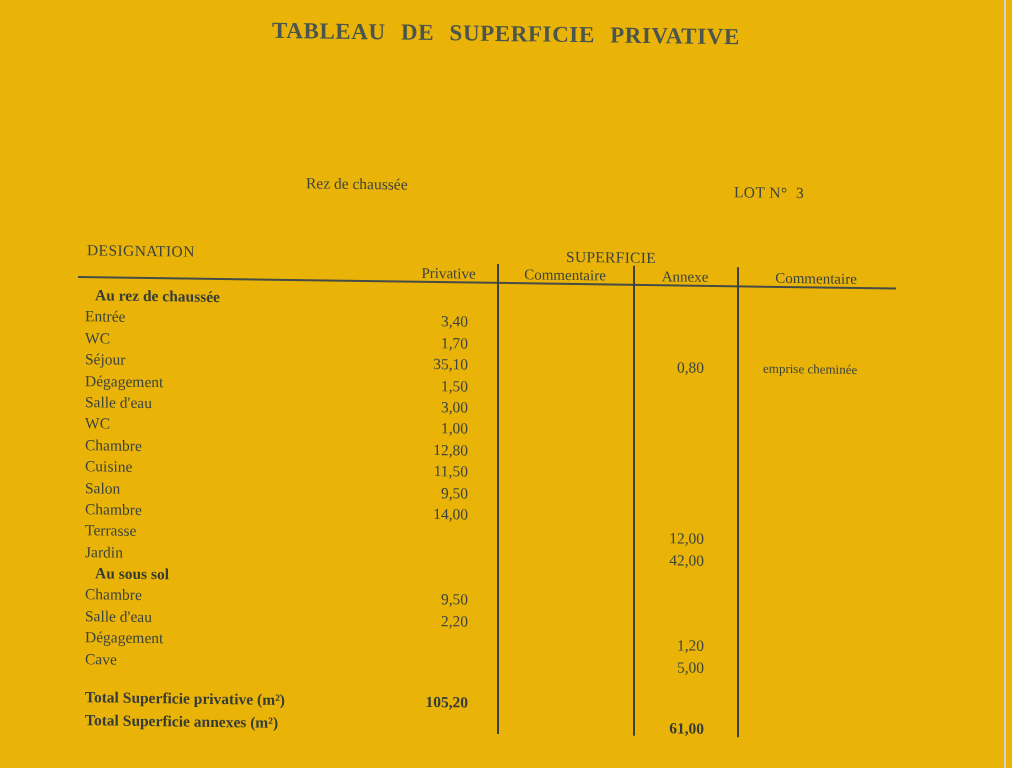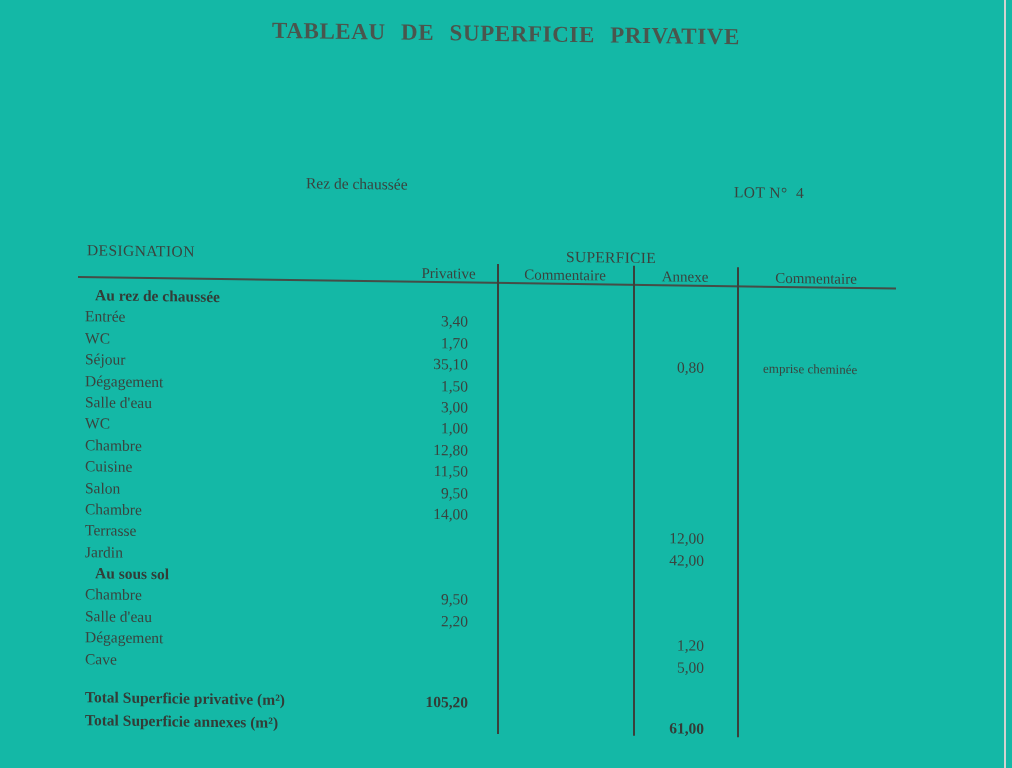--- a/index.html
+++ b/index.html
@@ -4,21 +4,21 @@
 <style>
   html,body{margin:0;padding:0;}
   body{
     width:1012px;height:768px;
     background:#ffffff;
     font-family:"Liberation Serif","DejaVu Serif",serif;
     overflow:hidden;
   }
   .sheet{
     position:relative;width:1012px;height:768px;
-    background:#14b8a6;overflow:hidden;
+    background:#eab308;overflow:hidden;
   }
   
   .scan{
     position:absolute;left:0;top:0;width:1012px;height:768px;
     transform:skewY(0.8deg);transform-origin:0 0;
     color:#3a433e;
   }
   .abs{position:absolute;}
   .doc-title{
     left:0;top:14px;width:1012px;text-align:center;
@@ -54,21 +54,21 @@
 </head>
 <body>
 
 <div class="sheet">
   <div class="scan">
 
     <div class="abs doc-title">TABLEAU DE SUPERFICIE PRIVATIVE</div>
 
     <div class="abs floor-label">Rez de chaussée</div>
 
-    <div class="abs lot-label">LOT N°  4</div>
+    <div class="abs lot-label">LOT N°  3</div>
 
     <div class="abs designation-header">DESIGNATION</div>
 
     <div class="abs superficie-header">SUPERFICIE</div>
 
     <div class="abs colhead c-priv">Privative</div>
     <div class="abs colhead c-com1">Commentaire</div>
     <div class="abs colhead c-annx">Annexe</div>
     <div class="abs colhead c-com2">Commentaire</div>
 

